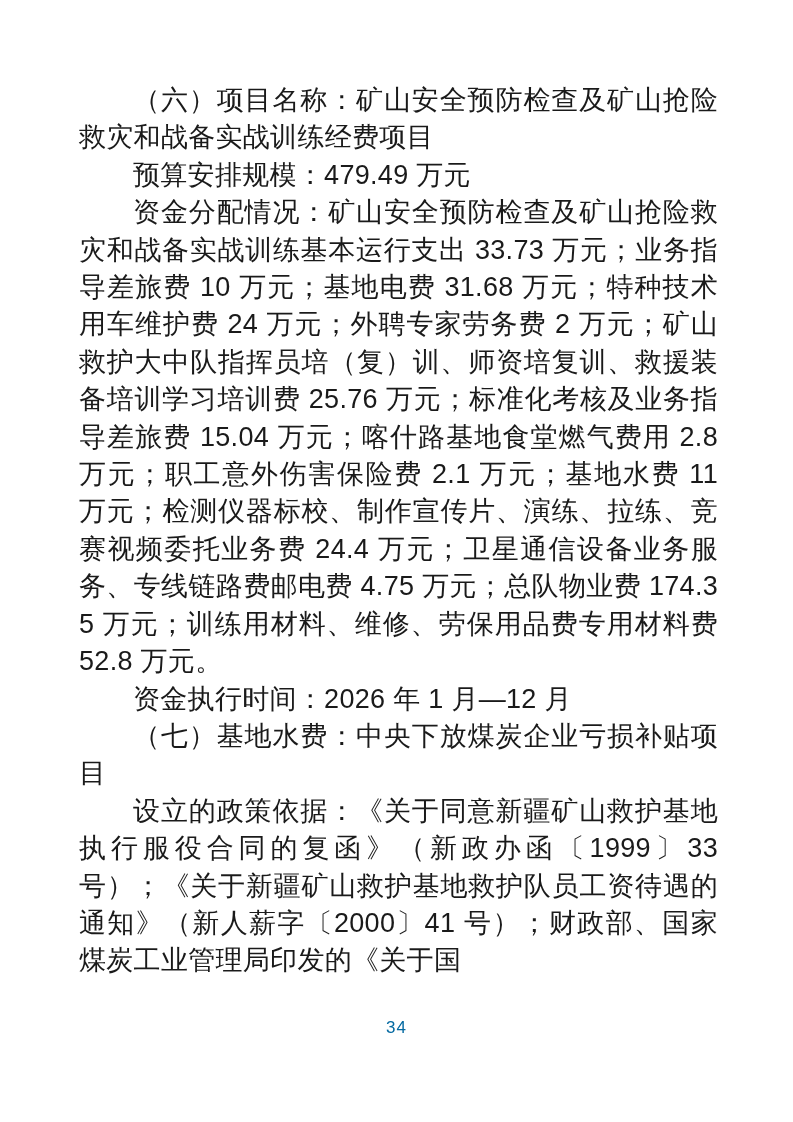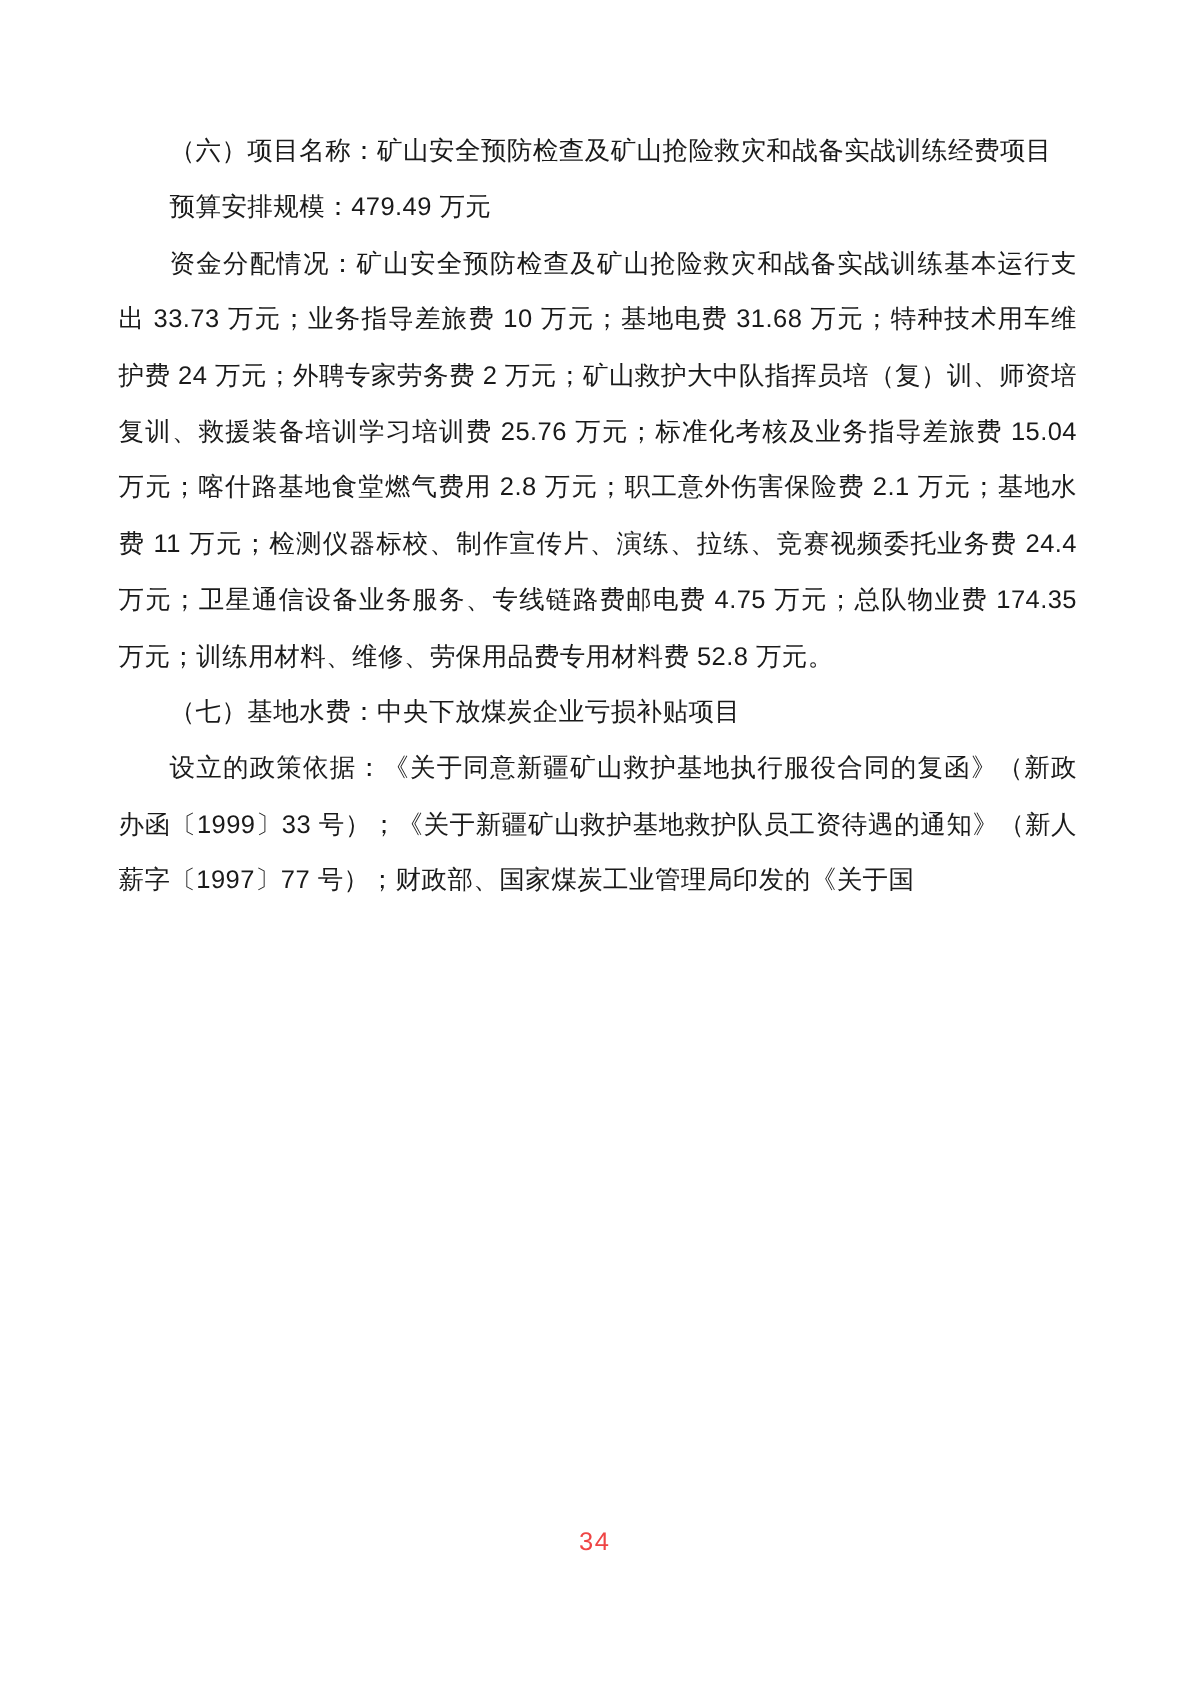--- a/index.html
+++ b/index.html
@@ -18,48 +18,49 @@
   }
   .doc-body {
     position: absolute;
     top: 82px;
     left: 79px;
     width: 639px;
   }
   .doc-para {
     margin: 0;
     padding: 0;
-    font-size: 17px;
+    font-size: 27px;
     line-height: 37.4px;
     letter-spacing: 0.3px;
     text-align: justify;
     text-justify: inter-ideograph;
     text-indent: 2em;
     word-break: break-all;
   }
   .page-footer {
     position: absolute;
     top: 1018px;
     left: 0;
     width: 100%;
     text-align: center;
   }
   .page-number {
     font-size: 17px;
-    color: #ef4444;
+    color: #0369a1;
     letter-spacing: 1px;
   }
 </style>
 </head>
 <body>
 
 <div class="page">
   <div class="doc-body">
     <p class="doc-para">（六）项目名称：矿山安全预防检查及矿山抢险救灾和战备实战训练经费项目</p>
     <p class="doc-para">预算安排规模：479.49 万元</p>
     <p class="doc-para">资金分配情况：矿山安全预防检查及矿山抢险救灾和战备实战训练基本运行支出 33.73 万元；业务指导差旅费 10 万元；基地电费 31.68 万元；特种技术用车维护费 24 万元；外聘专家劳务费 2 万元；矿山救护大中队指挥员培（复）训、师资培复训、救援装备培训学习培训费 25.76 万元；标准化考核及业务指导差旅费 15.04 万元；喀什路基地食堂燃气费用 2.8 万元；职工意外伤害保险费 2.1 万元；基地水费 11 万元；检测仪器标校、制作宣传片、演练、拉练、竞赛视频委托业务费 24.4 万元；卫星通信设备业务服务、专线链路费邮电费 4.75 万元；总队物业费 174.35 万元；训练用材料、维修、劳保用品费专用材料费 52.8 万元。</p>
+    <p class="doc-para">资金执行时间：2026 年 1 月—12 月</p>
     <p class="doc-para">（七）基地水费：中央下放煤炭企业亏损补贴项目</p>
-    <p class="doc-para">设立的政策依据：《关于同意新疆矿山救护基地执行服役合同的复函》（新政办函〔1999〕33 号）；《关于新疆矿山救护基地救护队员工资待遇的通知》（新人薪字〔1997〕77 号）；财政部、国家煤炭工业管理局印发的《关于国</p>
+    <p class="doc-para">设立的政策依据：《关于同意新疆矿山救护基地执行服役合同的复函》（新政办函〔1999〕33 号）；《关于新疆矿山救护基地救护队员工资待遇的通知》（新人薪字〔2000〕41 号）；财政部、国家煤炭工业管理局印发的《关于国</p>
   </div>
   <div class="page-footer">
     <span class="page-number">34</span>
   </div>
 </div>
 
 </body></html>

